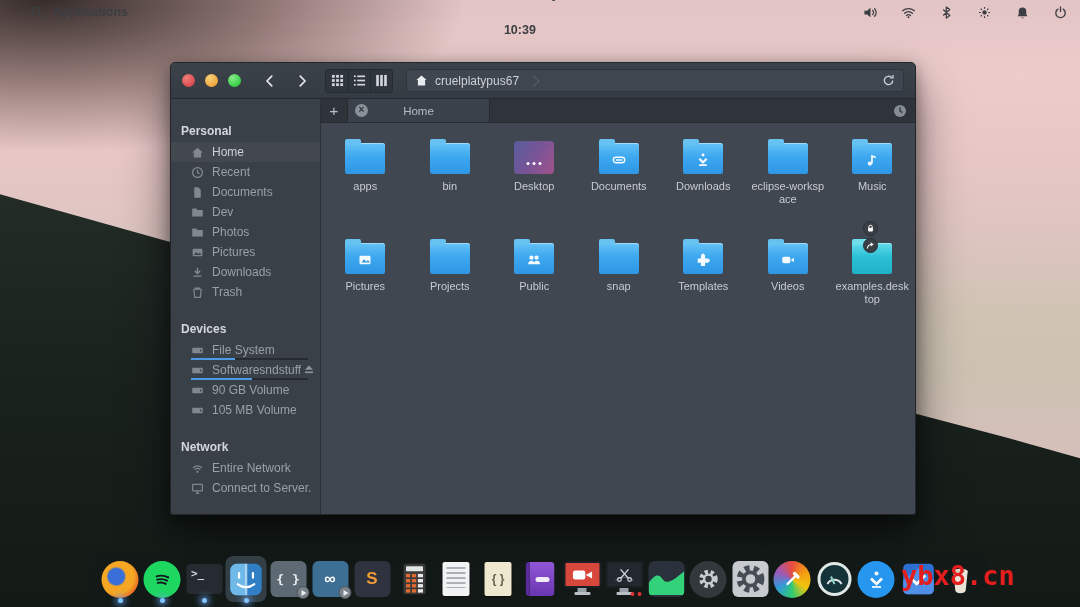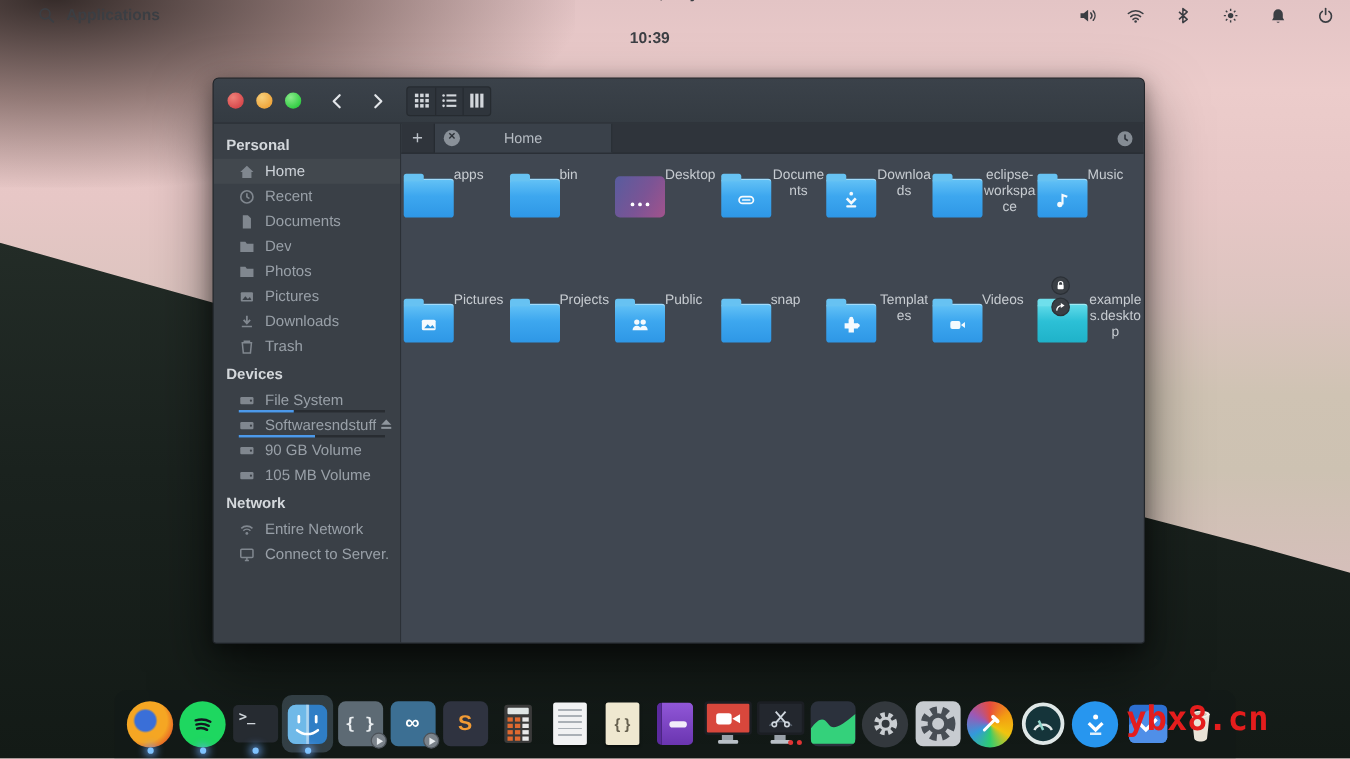--- a/index.html
+++ b/index.html
@@ -47,21 +47,21 @@
   .pathbar .crumb-sep { width:8px; height:8px; border-top:1.6px solid rgba(255,255,255,.14); border-right:1.6px solid rgba(255,255,255,.14);
     transform:rotate(45deg); margin-left:4px; }
   .pathbar .spacer { flex:1; }
   .pathbar svg { display:block; }
 
   .body { flex:1; display:flex; min-height:0; }
 
   
   .sidebar { width:150px; flex:0 0 150px; background:#3a4047; border-right:1px solid #2b3036; padding-top:5px;
     font-size:12px; overflow:hidden; }
-  .sec-title { font-weight:bold; color:#d4d8dc; padding:5px 10px 4px 10px; }
+  .sec-title { font-weight:bold; color:#d4d8dc; padding:5px 10px 4px 10px;margin-top:15px; }
   .s-item { display:flex; align-items:center; gap:8px; height:20px; padding:0 8px 0 20px; position:relative; color:#99a0a8; }
   .s-item.selected { color:#cdd2d8; background:rgba(255,255,255,.045); }
   .s-item .si { width:13px; height:13px; color:#80878f; flex:0 0 13px; }
   .s-item .si svg { width:13px; height:13px; display:block; fill:currentColor; }
   .s-item .s-label { white-space:nowrap; overflow:hidden; }
   .s-item .bar { position:absolute; left:20px; right:12px; bottom:0; height:2px; background:rgba(0,0,0,.30); }
   .s-item .bar i { display:block; height:100%; background:#4c99ea; }
   .s-item .eject { position:absolute; right:5px; top:4px; width:12px; height:11px; color:#8f969e; }
   .s-item .eject svg { width:12px; height:11px; fill:currentColor; }
 
@@ -73,21 +73,21 @@
   .tab { width:142px; height:100%; background:#3a414a; border-right:1px solid #262b31; display:flex; align-items:center;
     padding:0 7px; font-size:11.5px; color:#b6bcc3; }
   .tab-close { width:13px; height:13px; border-radius:50%; background:#8a9199; color:#2d3238; font-size:10px; line-height:12px;
     text-align:center; font-weight:bold; }
   .tab-label { flex:1; text-align:center; margin-right:13px; }
   .tab-spacer { flex:1; }
   .hist-btn { margin-right:8px; width:14px; height:14px; }
   .hist-btn svg { width:14px; height:14px; display:block; }
 
   .files { flex:1; padding:5px 0 0 2px; display:grid; grid-template-columns:repeat(7,84.5px); align-content:start; row-gap:8px; }
-  .file { width:84.5px; height:92px; display:flex; flex-direction:row; }
+  .file { width:84.5px; height:92px; display:flex; flex-direction:column; align-items:center; }
   .ficon { height:46px; display:flex; align-items:flex-end; justify-content:center; position:relative; }
   .folder { width:40px; height:31px; border-radius:2.5px; position:relative;
     background:linear-gradient(180deg,#65c3f6 0%,#3da7ef 45%,#2e97e6 100%);
     box-shadow:inset 0 1px 0 rgba(255,255,255,.4); }
   .folder::before { content:""; position:absolute; top:-4.5px; left:0; width:16px; height:6px; background:#67c2f2;
     border-radius:2px 2px 0 0; }
   .folder.teal { background:linear-gradient(180deg,#63dcea 0%,#2cc0d6 45%,#1fb2c9 100%); }
   .folder.teal::before { background:#6fdfec; }
   .emblem { position:absolute; left:50%; top:56%; transform:translate(-50%,-50%); width:17px; height:17px; opacity:.95; }
   .emblem svg { width:17px; height:17px; display:block; }
@@ -242,20 +242,36 @@
             </svg>
           </span>
         <span class="vbtn">
             <svg viewBox="0 0 14 14" fill="#d3d7dc">
               <rect x="1.3" y="1" width="2.8" height="12"></rect>
               <rect x="5.6" y="1" width="2.8" height="12"></rect>
               <rect x="9.9" y="1" width="2.8" height="12"></rect>
             </svg>
           </span>
       </span>
+      <span class="pathbar">
+        <span>
+            <svg viewBox="0 0 14 14" width="13" height="13">
+              <path d="M7 1.5L1.5 6.5h1.6v6h7.8v-6h1.6z" fill="#e8ebee"></path>
+            </svg>
+          </span>
+        <span>cruelplatypus67</span>
+        <span class="crumb-sep"></span>
+        <span class="spacer"></span>
+        <span>
+            <svg viewBox="0 0 14 14" width="13" height="13">
+              <path d="M11.5 7a4.5 4.5 0 11-1.3-3.2" stroke="#c9ced4" stroke-width="1.5" fill="none"></path>
+              <path d="M11.8 1.2v3h-3" stroke="#c9ced4" stroke-width="1.5" fill="none"></path>
+            </svg>
+          </span>
+      </span>
     </div>
 
     <div class="body">
       <div class="sidebar" id="sidebar">
           <div class="sec-title">Personal</div>
           <div class="s-item selected">
             <span class="si">
               <svg viewBox="0 0 16 16">
                 <path d="M8 2L1.5 8h2v6h9V8h2L8 2z"></path>
               </svg>

